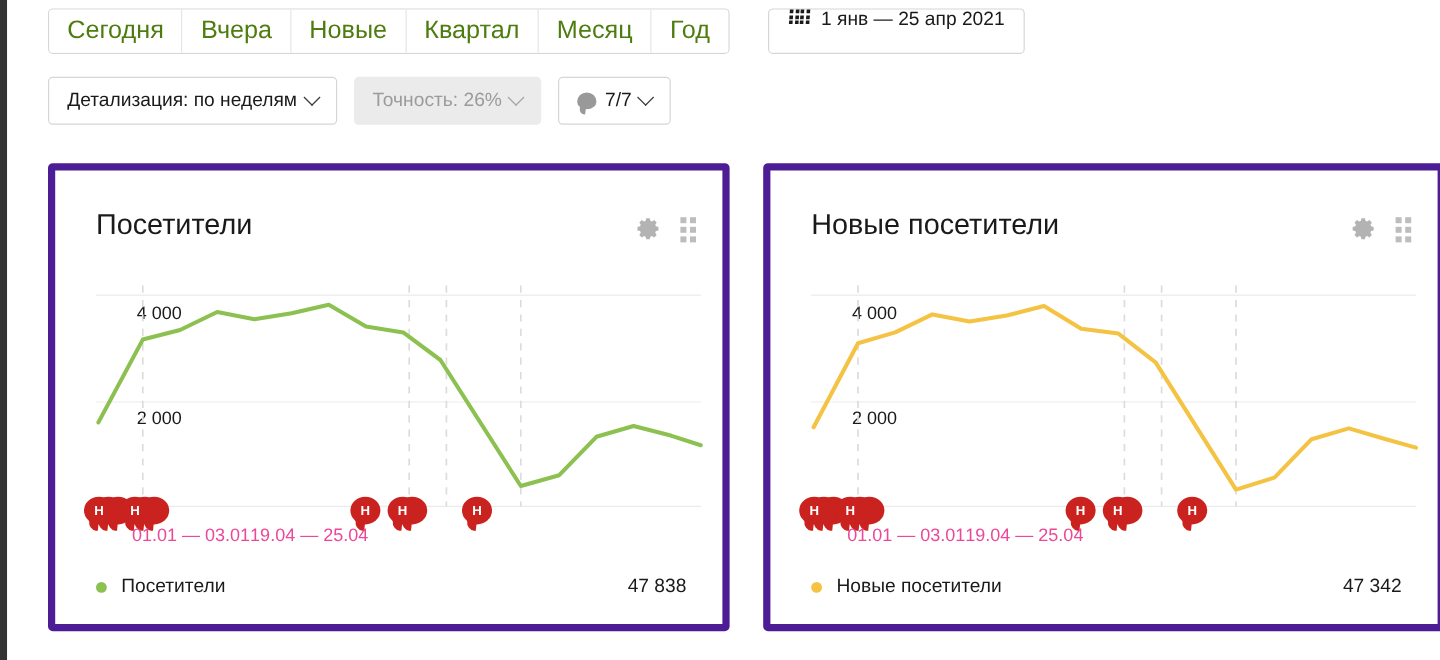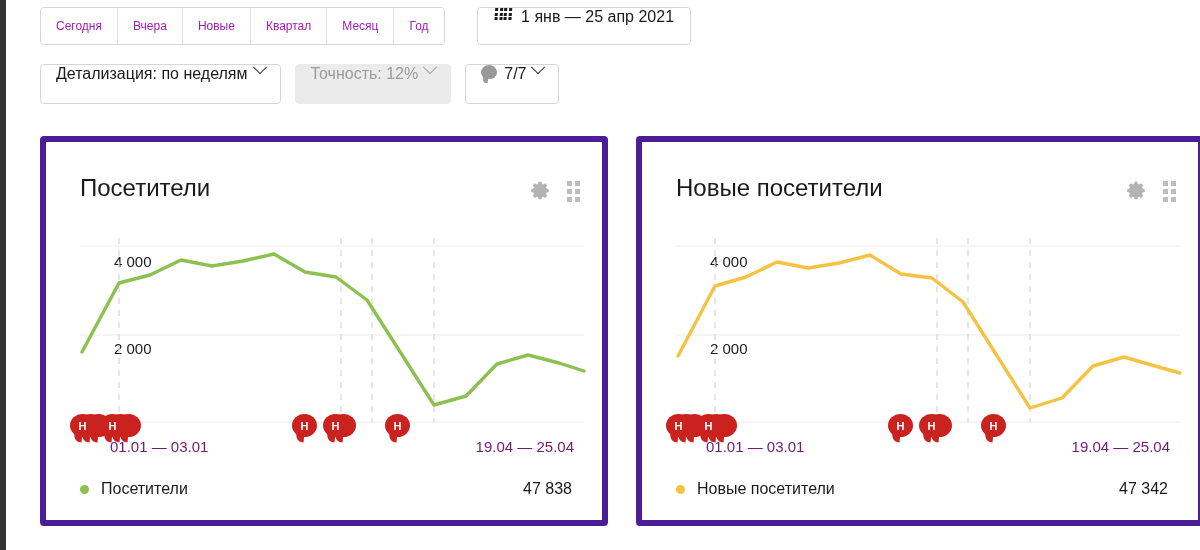--- a/index.html
+++ b/index.html
@@ -40,22 +40,22 @@
     border-radius: 4px;
     overflow: hidden;
     background: #fff;
     height: 36px;
   }
   .seg-btn {
     display: flex;
     align-items: center;
     justify-content: center;
     padding: 0 15px;
-    font-size: 12px;
-    color: #a21caf;
+    font-size: 21px;
+    color: #4d7c0f;
     border-right: 1px solid #e0e0e0;
     background: #fff;
     cursor: pointer;
     white-space: nowrap;
   }
   .seg-btn:last-child { border-right: none; }
 
   .date-btn {
     margin-left: 32px;
     height: 36px;
@@ -82,21 +82,21 @@
   .toolbar-row2 {
     position: absolute;
     left: 34px; top: 64px;
     display: flex;
     align-items: center;
     gap: 14px;
   }
   .pill {
     height: 38px;
     display: flex;
-    align-items: flex-start;
+    align-items: center;
     gap: 7px;
     padding: 0 15px;
     border: 1px solid #d6d6d6;
     border-radius: 4px;
     background: #fff;
     font-size: 16px;
     color: #1a1a1a;
     cursor: pointer;
     white-space: nowrap;
   }
@@ -170,23 +170,23 @@
   .grid-icon i { background: #bdbdbd; display: block; width: 5px; height: 5px; }
 
   .plot { position: absolute; left: 0; top: 88px; width: 100%; height: 240px; }
   .plot svg { display: block; }
 
   .axis-labels {
     position: absolute;
     left: 34px; right: 22px;
     top: 296px;
     display: flex;
-    justify-content: space-between;
+    justify-content: flex-start;
     font-size: 15px;
-    color: #701a75;
+    color: #ec4899;
   }
   .axis-labels span:first-child { margin-left: 30px; }
   .axis-labels span:last-child { margin-right: 6px; }
 
   .legend {
     position: absolute;
     left: 34px; right: 30px;
     top: 338px;
     display: flex;
     align-items: center;
@@ -286,21 +286,21 @@
     </div>
   </div>
 
   <div class="toolbar-row2">
     <div class="pill">
       <span>Детализация: по неделям</span>
       <span class="chev"></span>
     </div>
 
     <div class="pill disabled">
-      <span>Точность: 12%</span>
+      <span>Точность: 26%</span>
       <span class="chev"></span>
     </div>
 
     <div class="pill">
       <span class="bubble-icon"></span>
       <span>7/7</span>
       <span class="chev"></span>
     </div>
   </div>
 

